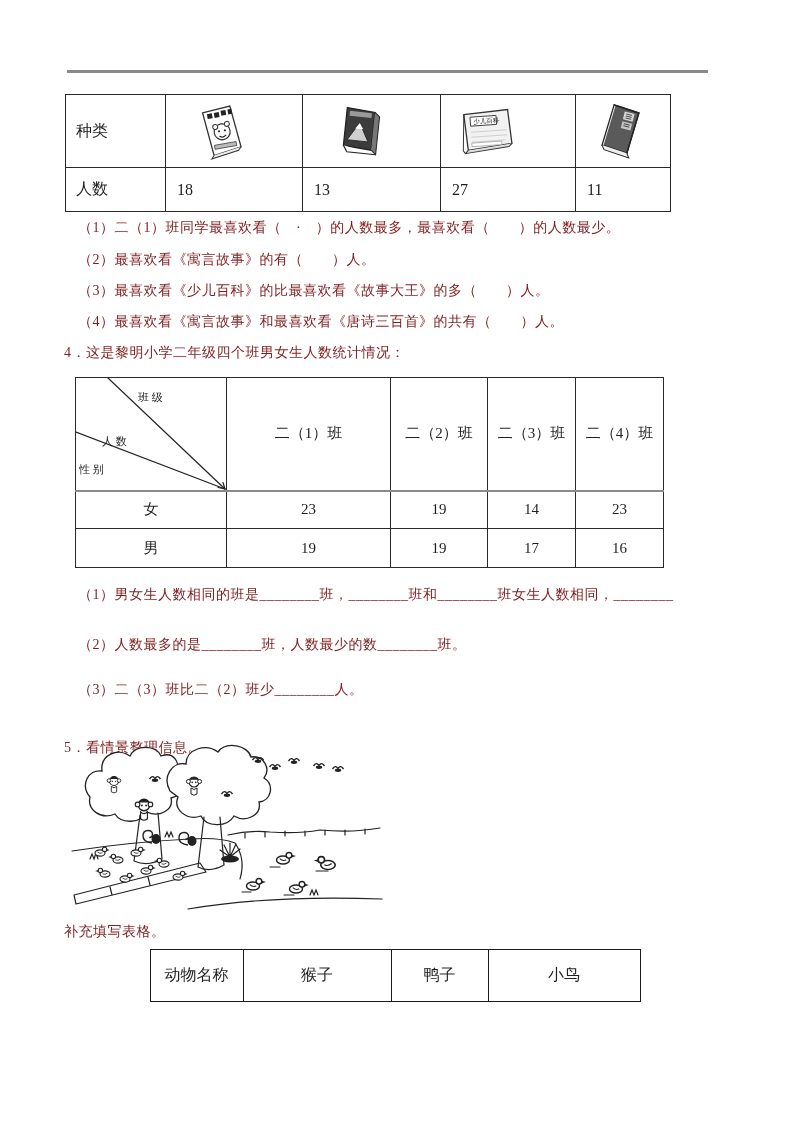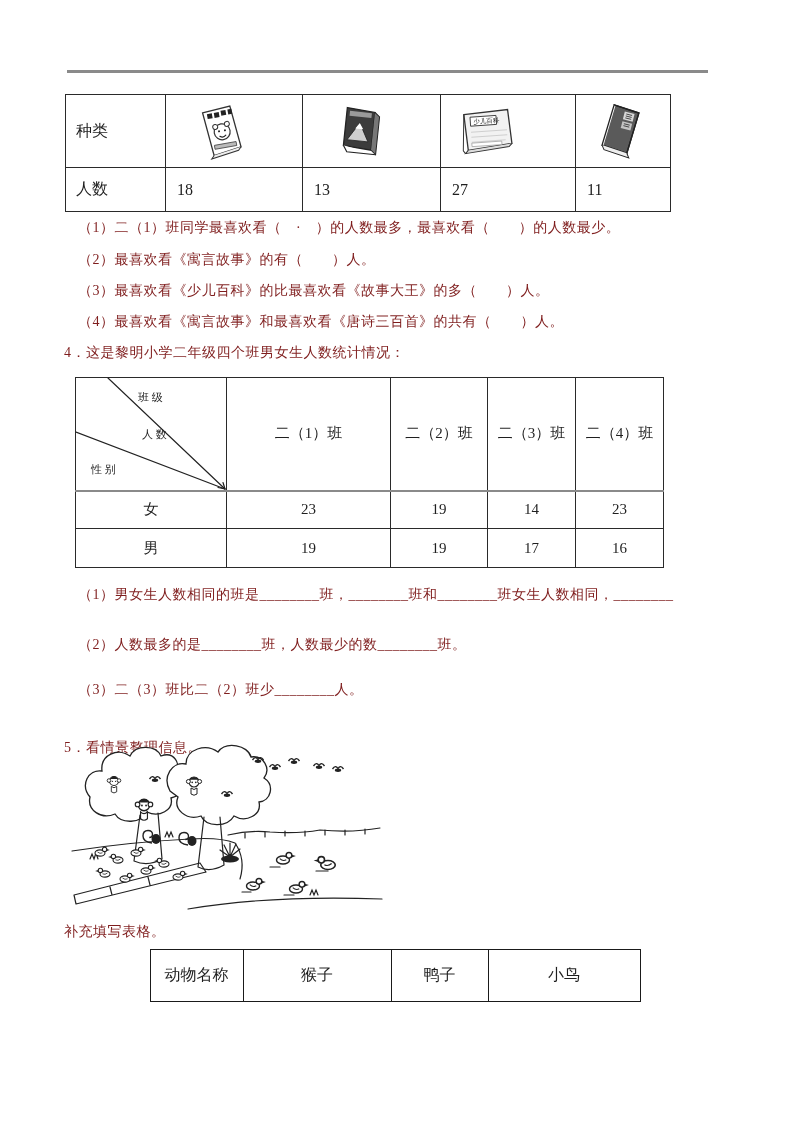--- a/index.html
+++ b/index.html
@@ -126,22 +126,22 @@
       </colgroup>
     <tbody>
         <tr class="hdr" style="height:113px">
       <td class="corner">
         <svg class="abs" style="left:0;top:0;" width="151" height="113" viewBox="0 0 151 113">
           <path d="M32 0 L149 111" class="sk" stroke-width="1.1"></path>
           <path d="M0 54 L149 111" class="sk" stroke-width="1.1"></path>
           <path d="M149 111 l-7 -1.5 M149 111 l-2 -6.5" class="sk" stroke-width="1.1"></path>
         </svg>
         <span style="left:62px;top:12px;">班 级</span>
-        <span style="left:26px;top:49px;margin-left:40px;">人 数</span>
-        <span style="left:15px;top:84px;">性 别</span>
+        <span style="left:26px;top:56px;">人 数</span>
+        <span style="left:3px;top:84px;">性 别</span>
       </td>
       <td>二（1）班</td>
       <td>二（2）班</td>
       <td>二（3）班</td>
       <td>二（4）班</td>
     </tr>
     <tr style="height:38px">
       <td>女</td>
       <td>23</td>
       <td>19</td>

